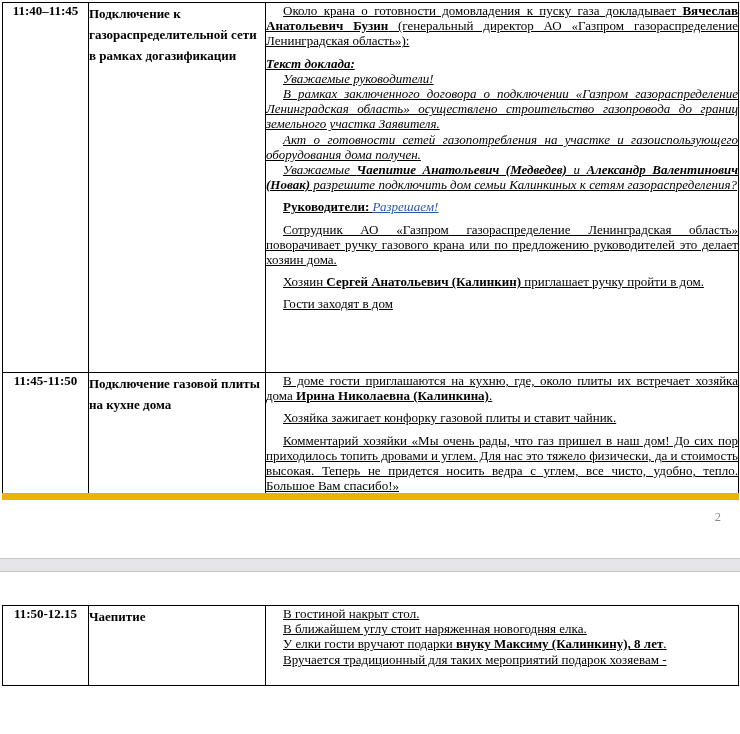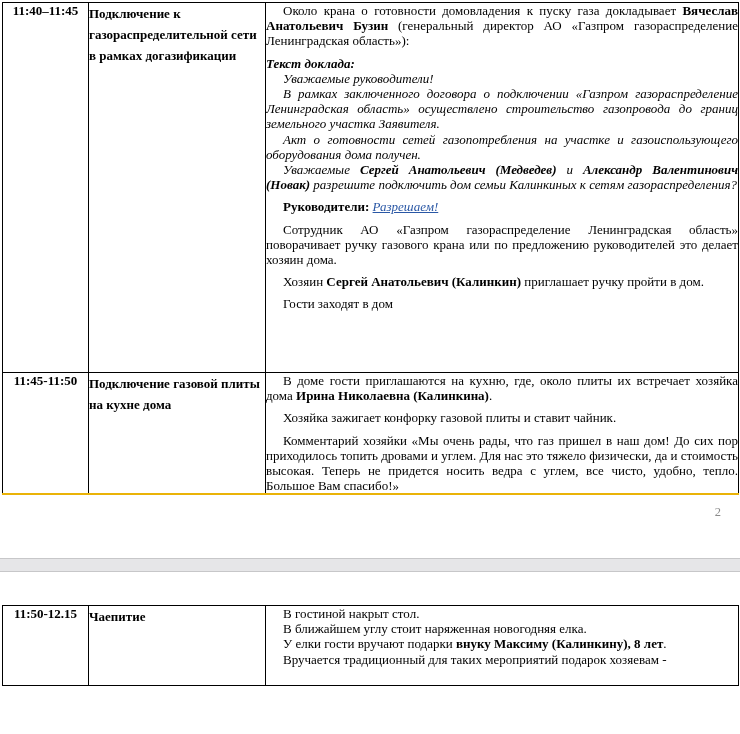--- a/index.html
+++ b/index.html
@@ -27,21 +27,21 @@
     table-layout: fixed;
     margin-left: 2px;
     margin-top: 2px;
     width: 736px;
   }
   table.scenario td {
     border: 1px solid #000;
     vertical-align: top;
     padding: 0;
   }
-  table.scenario.first { border-bottom: 2px solid #eab308; }
+  table.scenario.first { border-bottom: 7px solid #eab308; }
   col.c1 { width: 86px; }
   col.c2 { width: 177px; }
   col.c3 { width: 473px; }
 
   td.c-time {
     text-align: center;
     font-weight: bold;
     font-size: 13px;
     padding-top: 10px;
     line-height: 15px;
@@ -50,20 +50,21 @@
   td.c-title {
     font-weight: bold;
     font-size: 13px;
     line-height: 21px;
     padding: 9px 4px 0 5px;
   }
   td.c-text {
     font-size: 13px;
     line-height: 15.2px;
     padding: 9px 5px 4px 4px;
+    text-decoration: underline;
   }
   td.c-text p { margin: 0; }
   td.c-text p.ind { text-indent: 17px; }
   td.c-text p.just { text-align: justify; }
   td.c-text p.it { font-style: italic; }
   td.c-text p.ga { margin-bottom: 7px; }
   td.c-text p.gb { margin-top: 7px; }
   span.b { font-weight: bold; }
   span.i { font-style: italic; }
   span.link {
@@ -102,21 +103,21 @@
       <tbody>
           <tr class="r-tall-1">
         <td class="c-time">11:40–11:45</td>
         <td class="c-title">Подключение к газораспределительной сети в рамках догазификации</td>
         <td class="c-text">
               <p class="ind just ga"><span>Около крана о готовности домовладения к пуску газа докладывает </span><span class="b">Вячеслав Анатольевич Бузин</span><span> (генеральный директор АО «Газпром газораспределение Ленинградская область»):</span></p>
               <p class=""><span class="b i">Текст доклада:</span></p>
               <p class="ind it"><span>Уважаемые руководители!</span></p>
               <p class="ind just it"><span>В рамках заключенного договора о подключении «Газпром газораспределение Ленинградская область» осуществлено строительство газопровода до границ земельного участка Заявителя.</span></p>
               <p class="ind just it"><span>Акт о готовности сетей газопотребления на участке и газоиспользующего оборудования дома получен.</span></p>
-              <p class="ind just it"><span>Уважаемые </span><span class="b">Сергей Анатольевич (Медведев)</span><span> и </span><span class="b">Александр Валентинович (Новак)</span><span> разрешите подключить дом семьи Калинкиных к сетям газораспределения?</span></p>
+              <p class="ind just it"><span>Уважаемые </span><span class="b">Чаепитие Анатольевич (Медведев)</span><span> и </span><span class="b">Александр Валентинович (Новак)</span><span> разрешите подключить дом семьи Калинкиных к сетям газораспределения?</span></p>
               <p class="ind gb ga"><span class="b">Руководители:</span><span> </span><span class="link">Разрешаем!</span></p>
               <p class="ind just ga"><span>Сотрудник АО «Газпром газораспределение Ленинградская область» поворачивает ручку газового крана или по предложению руководителей это делает хозяин дома.</span></p>
               <p class="ind just ga"><span>Хозяин </span><span class="b">Сергей Анатольевич (Калинкин)</span><span> приглашает ручку пройти в дом.</span></p>
               <p class="ind"><span>Гости заходят в дом</span></p>
             </td>
       </tr>
       <tr class="r-tall-2">
         <td class="c-time">11:45-11:50</td>
         <td class="c-title">Подключение газовой плиты на кухне дома</td>
         <td class="c-text">

